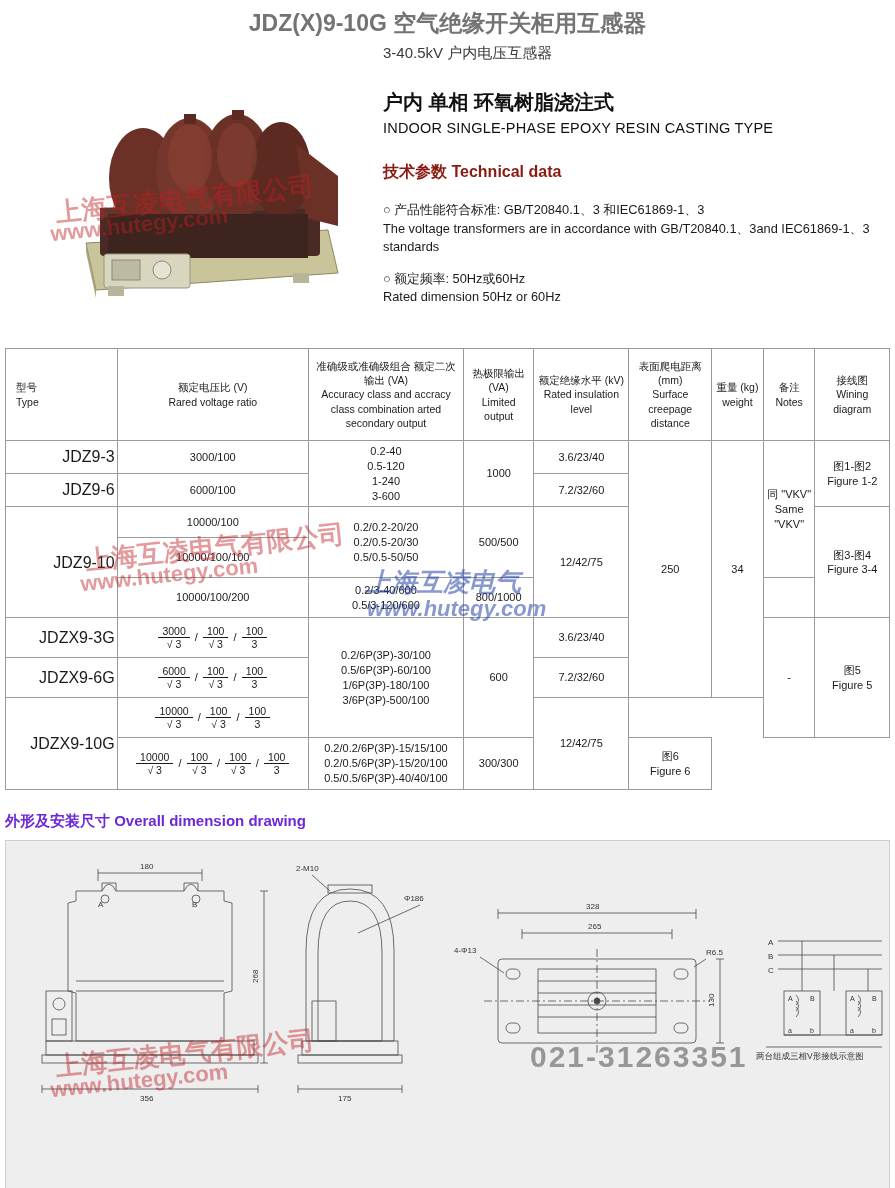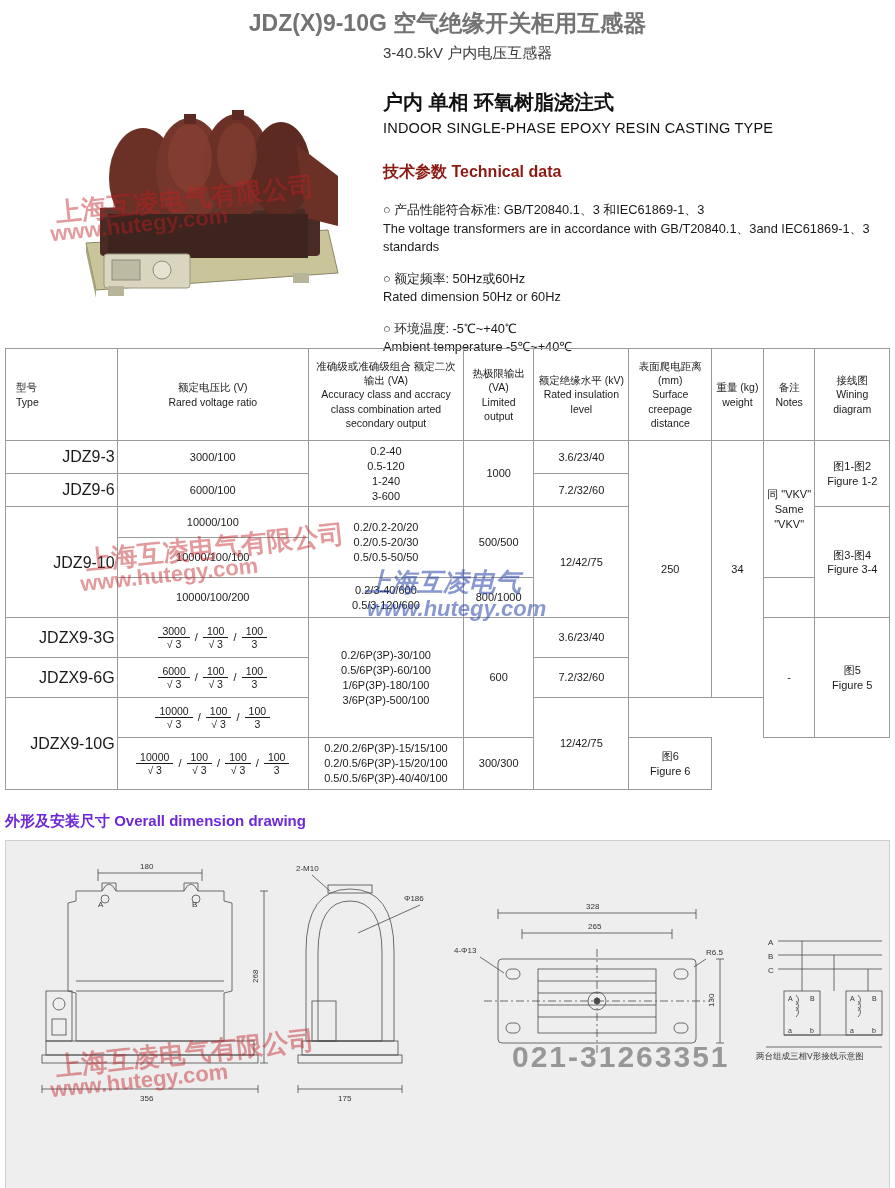--- a/index.html
+++ b/index.html
@@ -142,24 +142,20 @@
     <div class="tech-head">技术参数  Technical data</div>
 
     <div class="tech-item">
       <span class="cn">○ 产品性能符合标准: GB/T20840.1、3 和IEC61869-1、3</span>
       <span class="en">The voltage transformers are in accordance with GB/T20840.1、3and IEC61869-1、3 standards</span>
     </div>
     <div class="tech-item">
       <span class="cn">○ 额定频率: 50Hz或60Hz</span>
       <span class="en">Rated dimension 50Hz or 60Hz</span>
     </div>
-    <div class="tech-item">
-      <span class="cn">○ 环境温度: -5℃~+40℃</span>
-      <span class="en">Ambient temperature -5℃~+40℃</span>
-    </div>
   </div>
 </div>
 
 <table class="spec-table">
   <thead>
     <tr>
       <td class="left" style="width:108px">
         <div>型号</div>
         <div>Type</div>
       </td>
@@ -463,13 +459,13 @@
 
 <div class="wm cn" style="left:85px; top:530px; transform:rotate(-6deg);">上海互凌电气有限公司</div>
 <div class="wm url" style="left:80px; top:562px; transform:rotate(-6deg);">www.hutegy.com</div>
 
 <div class="wm cn blue" style="left:365px; top:565px;">上海互凌电气</div>
 <div class="wm url blue" style="left:367px; top:596px;">www.hutegy.com</div>
 
 <div class="wm cn" style="left:55px; top:1036px; transform:rotate(-6deg);">上海互凌电气有限公司</div>
 <div class="wm url" style="left:50px; top:1068px; transform:rotate(-6deg);">www.hutegy.com</div>
 
-<div class="wm phone" style="left:512px; top:1040px;">021-31263351</div>
+<div class="wm phone" style="left:530px; top:1040px;">021-31263351</div>
 
 </body></html>

